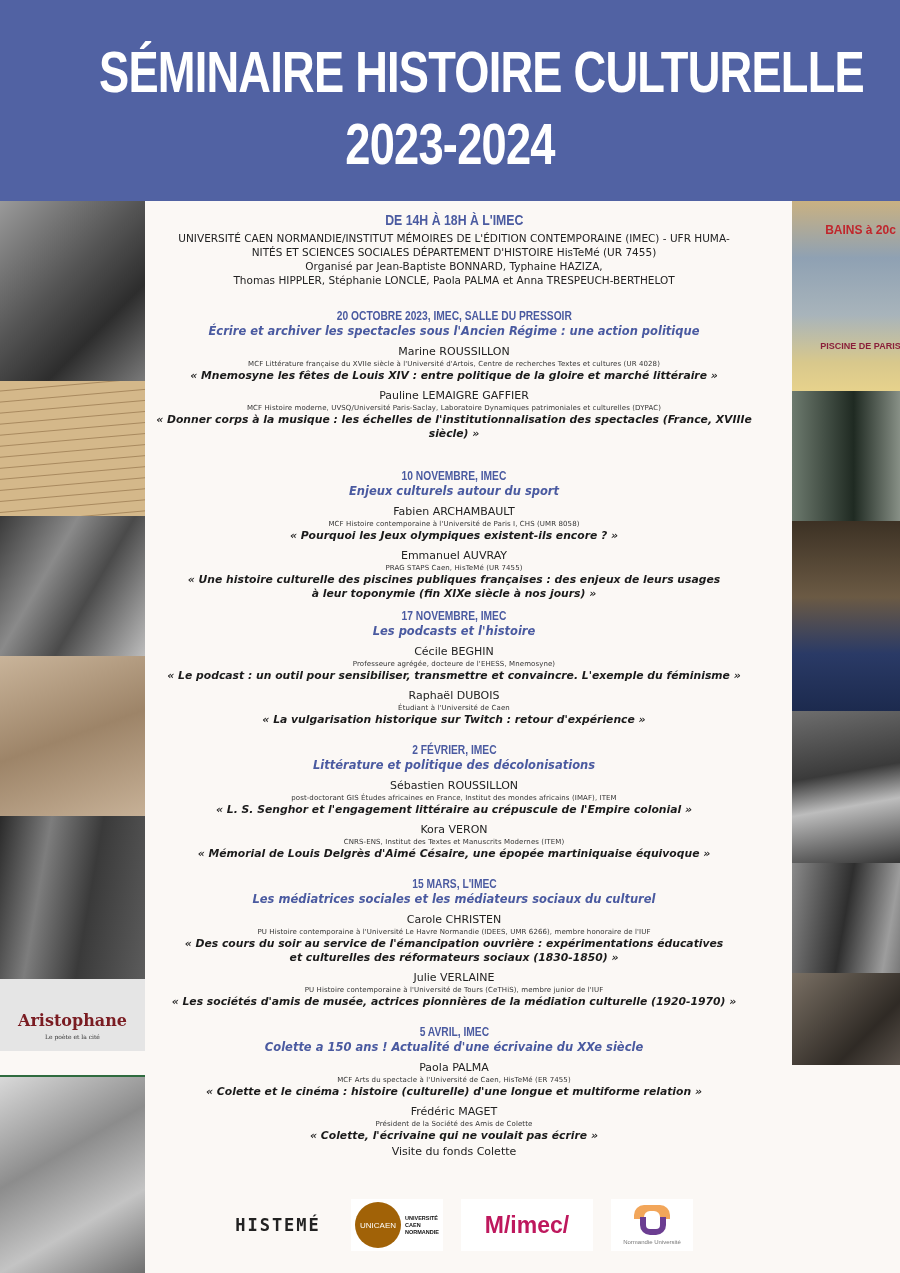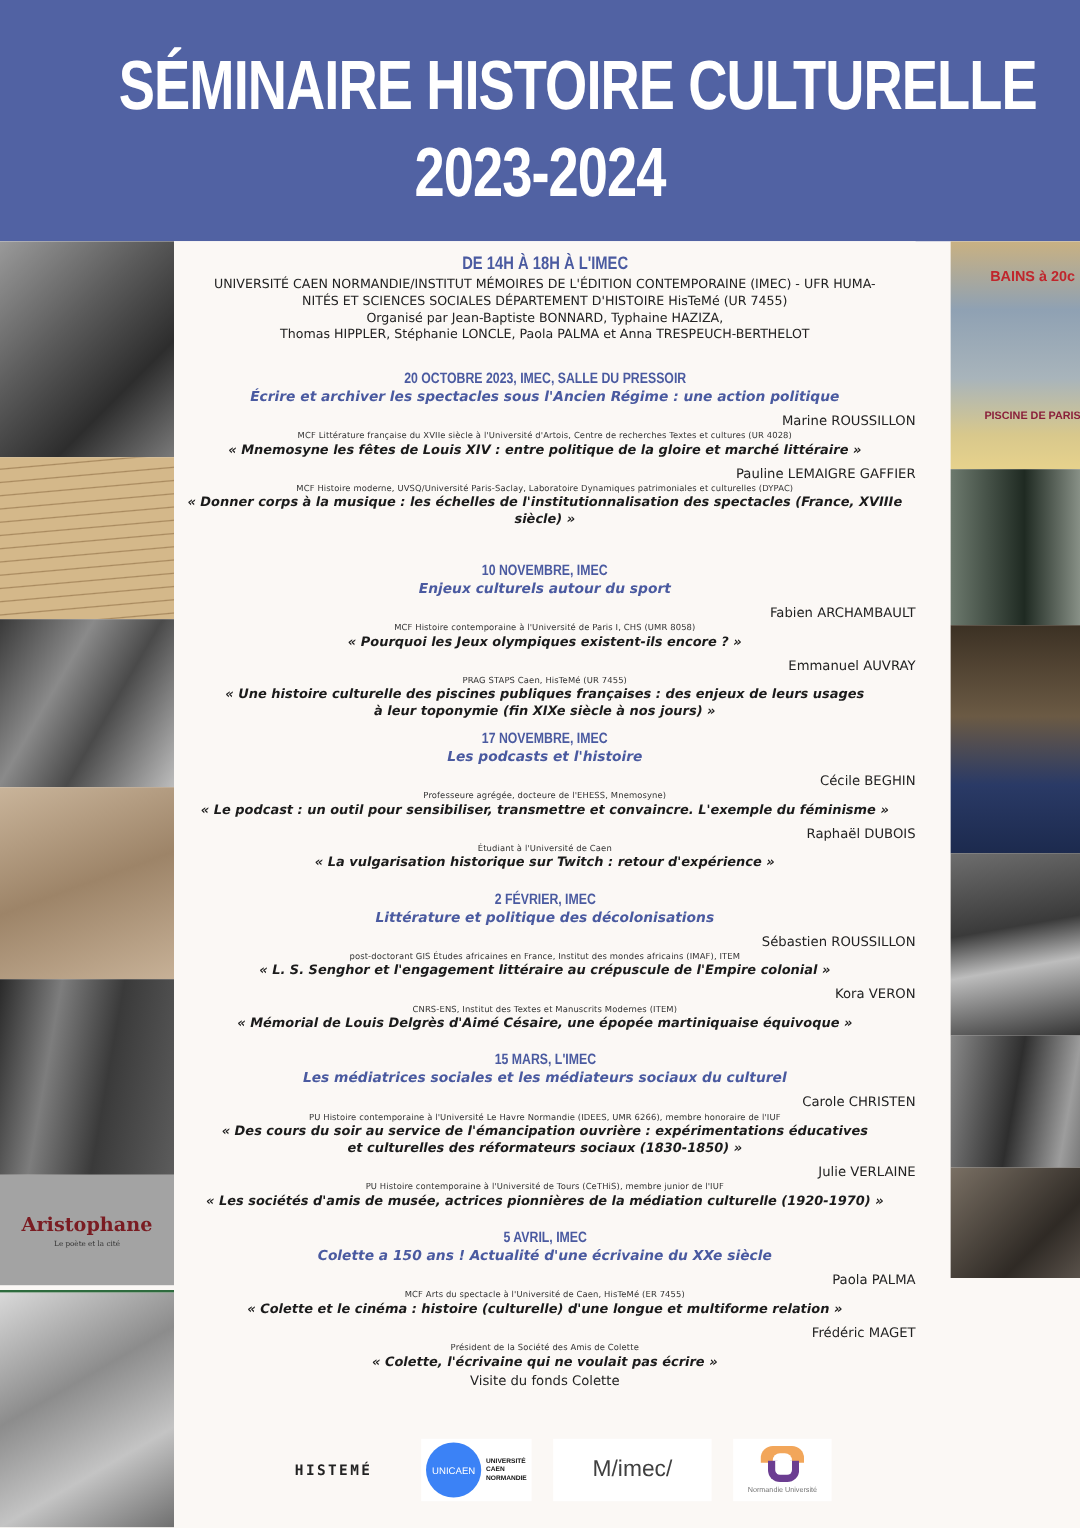--- a/index.html
+++ b/index.html
@@ -36,35 +36,35 @@
 
   .session { margin-top: 0; }
   .s-date {
     font-family: "Liberation Sans", sans-serif; font-weight: bold; color: #4a5aa0;
     font-size: 12.5px; line-height: 15px; display: inline-block; transform: scaleX(0.82);
   }
   .s-theme {
     font-style: italic; font-weight: bold; color: #4a5aa0; font-size: 11.5px; line-height: 15px;
     font-family: "DejaVu Sans", sans-serif;
   }
-  .spk-name { font-size: 11px; line-height: 14px; margin-top: 6px; color: #222; text-align: right; }
+  .spk-name { font-size: 11px; line-height: 14px; margin-top: 6px; color: #222; }
   .spk-aff { font-size: 7px; line-height: 10px; color: #333; text-transform: none; letter-spacing: 0.1px; }
   .spk-talk { font-size: 10.8px; line-height: 14px; font-style: italic; font-weight: bold; color: #1b1b1b; }
   .visit { font-size: 11px; line-height: 14px; margin-top: 2px; }
 
   .logos {
     position: absolute; left: 78px; top: 996px; width: 470px; height: 56px;
     display: flex; align-items: center; justify-content: space-between;
   }
   .logo { display: flex; align-items: center; justify-content: center; background: #fff; height: 52px; }
-  .logo-histeme { width: 110px; background: transparent; font-family: "DejaVu Sans Mono", monospace; font-weight: bold; font-size: 12px; letter-spacing: 2px; color: #222; }
+  .logo-histeme { width: 110px; background: transparent; font-family: "DejaVu Sans Mono", monospace; font-weight: bold; font-size: 17px; letter-spacing: 2px; color: #222; }
   .logo-unicaen { width: 92px; gap: 4px; }
-  .unicaen-circle { width: 46px; height: 46px; border-radius: 50%; background: #3b82f6; color: #fff; font-size: 8px; display: flex; align-items: center; justify-content: center; font-family: "Liberation Sans", sans-serif; }
+  .unicaen-circle { width: 46px; height: 46px; border-radius: 50%; background: #a16207; color: #fff; font-size: 8px; display: flex; align-items: center; justify-content: center; font-family: "Liberation Sans", sans-serif; }
   .unicaen-text { font-size: 5.5px; font-weight: bold; line-height: 7px; text-align: left; color: #111; font-family: "Liberation Sans", sans-serif; }
-  .logo-imec { width: 132px; font-family: "Liberation Sans", sans-serif; font-weight: normal; font-size: 19px; color: #404040; }
+  .logo-imec { width: 132px; font-family: "Liberation Sans", sans-serif; font-weight: bold; font-size: 23px; color: #be185d; }
   .logo-nu { width: 82px; flex-direction: column; background: #fff; }
   .nu-shape { position: relative; width: 40px; height: 32px; }
   .nu-top { position: absolute; left: 2px; top: 0; width: 36px; height: 14px; background: #f2a65a; border-radius: 10px 10px 0 0; }
   .nu-top::after { content: ""; position: absolute; left: 10px; top: 6px; width: 16px; height: 10px; background: #fff; border-radius: 6px 6px 0 0; }
   .nu-bot { position: absolute; left: 8px; top: 12px; width: 26px; height: 18px; border: 6px solid #6b3d91; border-top: none; border-radius: 0 0 10px 10px; }
   .nu-text { font-size: 6px; color: #777; margin-top: 2px; font-family: "Liberation Sans", sans-serif; }
 </style>
 </head>
 <body>
 
@@ -72,21 +72,21 @@
   <span class="t1">SÉMINAIRE HISTOIRE CULTURELLE</span>
   <span class="t2">2023-2024</span>
 </div>
 
 <div class="strip left">
   <div class="photo" style="top:0;height:180px;background:linear-gradient(135deg,#9a9a9a 0%,#5a5a5a 40%,#2d2d2d 70%,#7a7a7a 100%);"></div>
   <div class="photo" style="top:180px;height:135px;background:repeating-linear-gradient(175deg,#d4b88a 0px,#d4b88a 9px,#a8895e 10px,#d4b88a 11px);"></div>
   <div class="photo" style="top:315px;height:140px;background:linear-gradient(120deg,#3a3a3a 0%,#8a8a8a 35%,#4a4a4a 60%,#bdbdbd 100%);"></div>
   <div class="photo" style="top:455px;height:160px;background:linear-gradient(160deg,#c9b49a 0%,#9d8468 50%,#c7b197 100%);"></div>
   <div class="photo" style="top:615px;height:163px;background:linear-gradient(100deg,#2a2a2a 0%,#7d7d7d 30%,#3a3a3a 60%,#5c5c5c 100%);"></div>
-  <div class="photo" style="top:778px;height:92px;background:#a3a3a3;">
+  <div class="photo" style="top:778px;height:72px;background:#e5e5e5;">
     <div class="cap" style="top:32px;font-family:'DejaVu Serif',serif;font-weight:bold;font-size:16px;color:#7a1c22;">Aristophane</div>
     <div class="cap" style="top:54px;font-family:'DejaVu Serif',serif;font-size:6px;color:#333;">Le poète et la cité</div>
   </div>
   <div class="photo" style="top:874px;height:198px;background:linear-gradient(150deg,#d9d9d9 0%,#8c8c8c 40%,#c4c4c4 70%,#6f6f6f 100%);border-top:2px solid #2e6b3e;"></div>
 </div>
 
 <div class="strip right">
   <div class="photo" style="top:0;height:190px;background:linear-gradient(180deg,#c9b182 0%,#8fa1b3 30%,#a8b4bb 60%,#d8c88c 85%,#e7d28c 100%);">
     <div class="cap" style="top:22px;font-family:'Liberation Sans',sans-serif;font-weight:bold;font-size:12px;color:#c0262c;">BAINS à 20c</div>
     <div class="cap" style="top:140px;font-family:'Liberation Sans',sans-serif;font-weight:bold;font-size:9px;color:#8a1f3a;">PISCINE DE PARIS</div>

